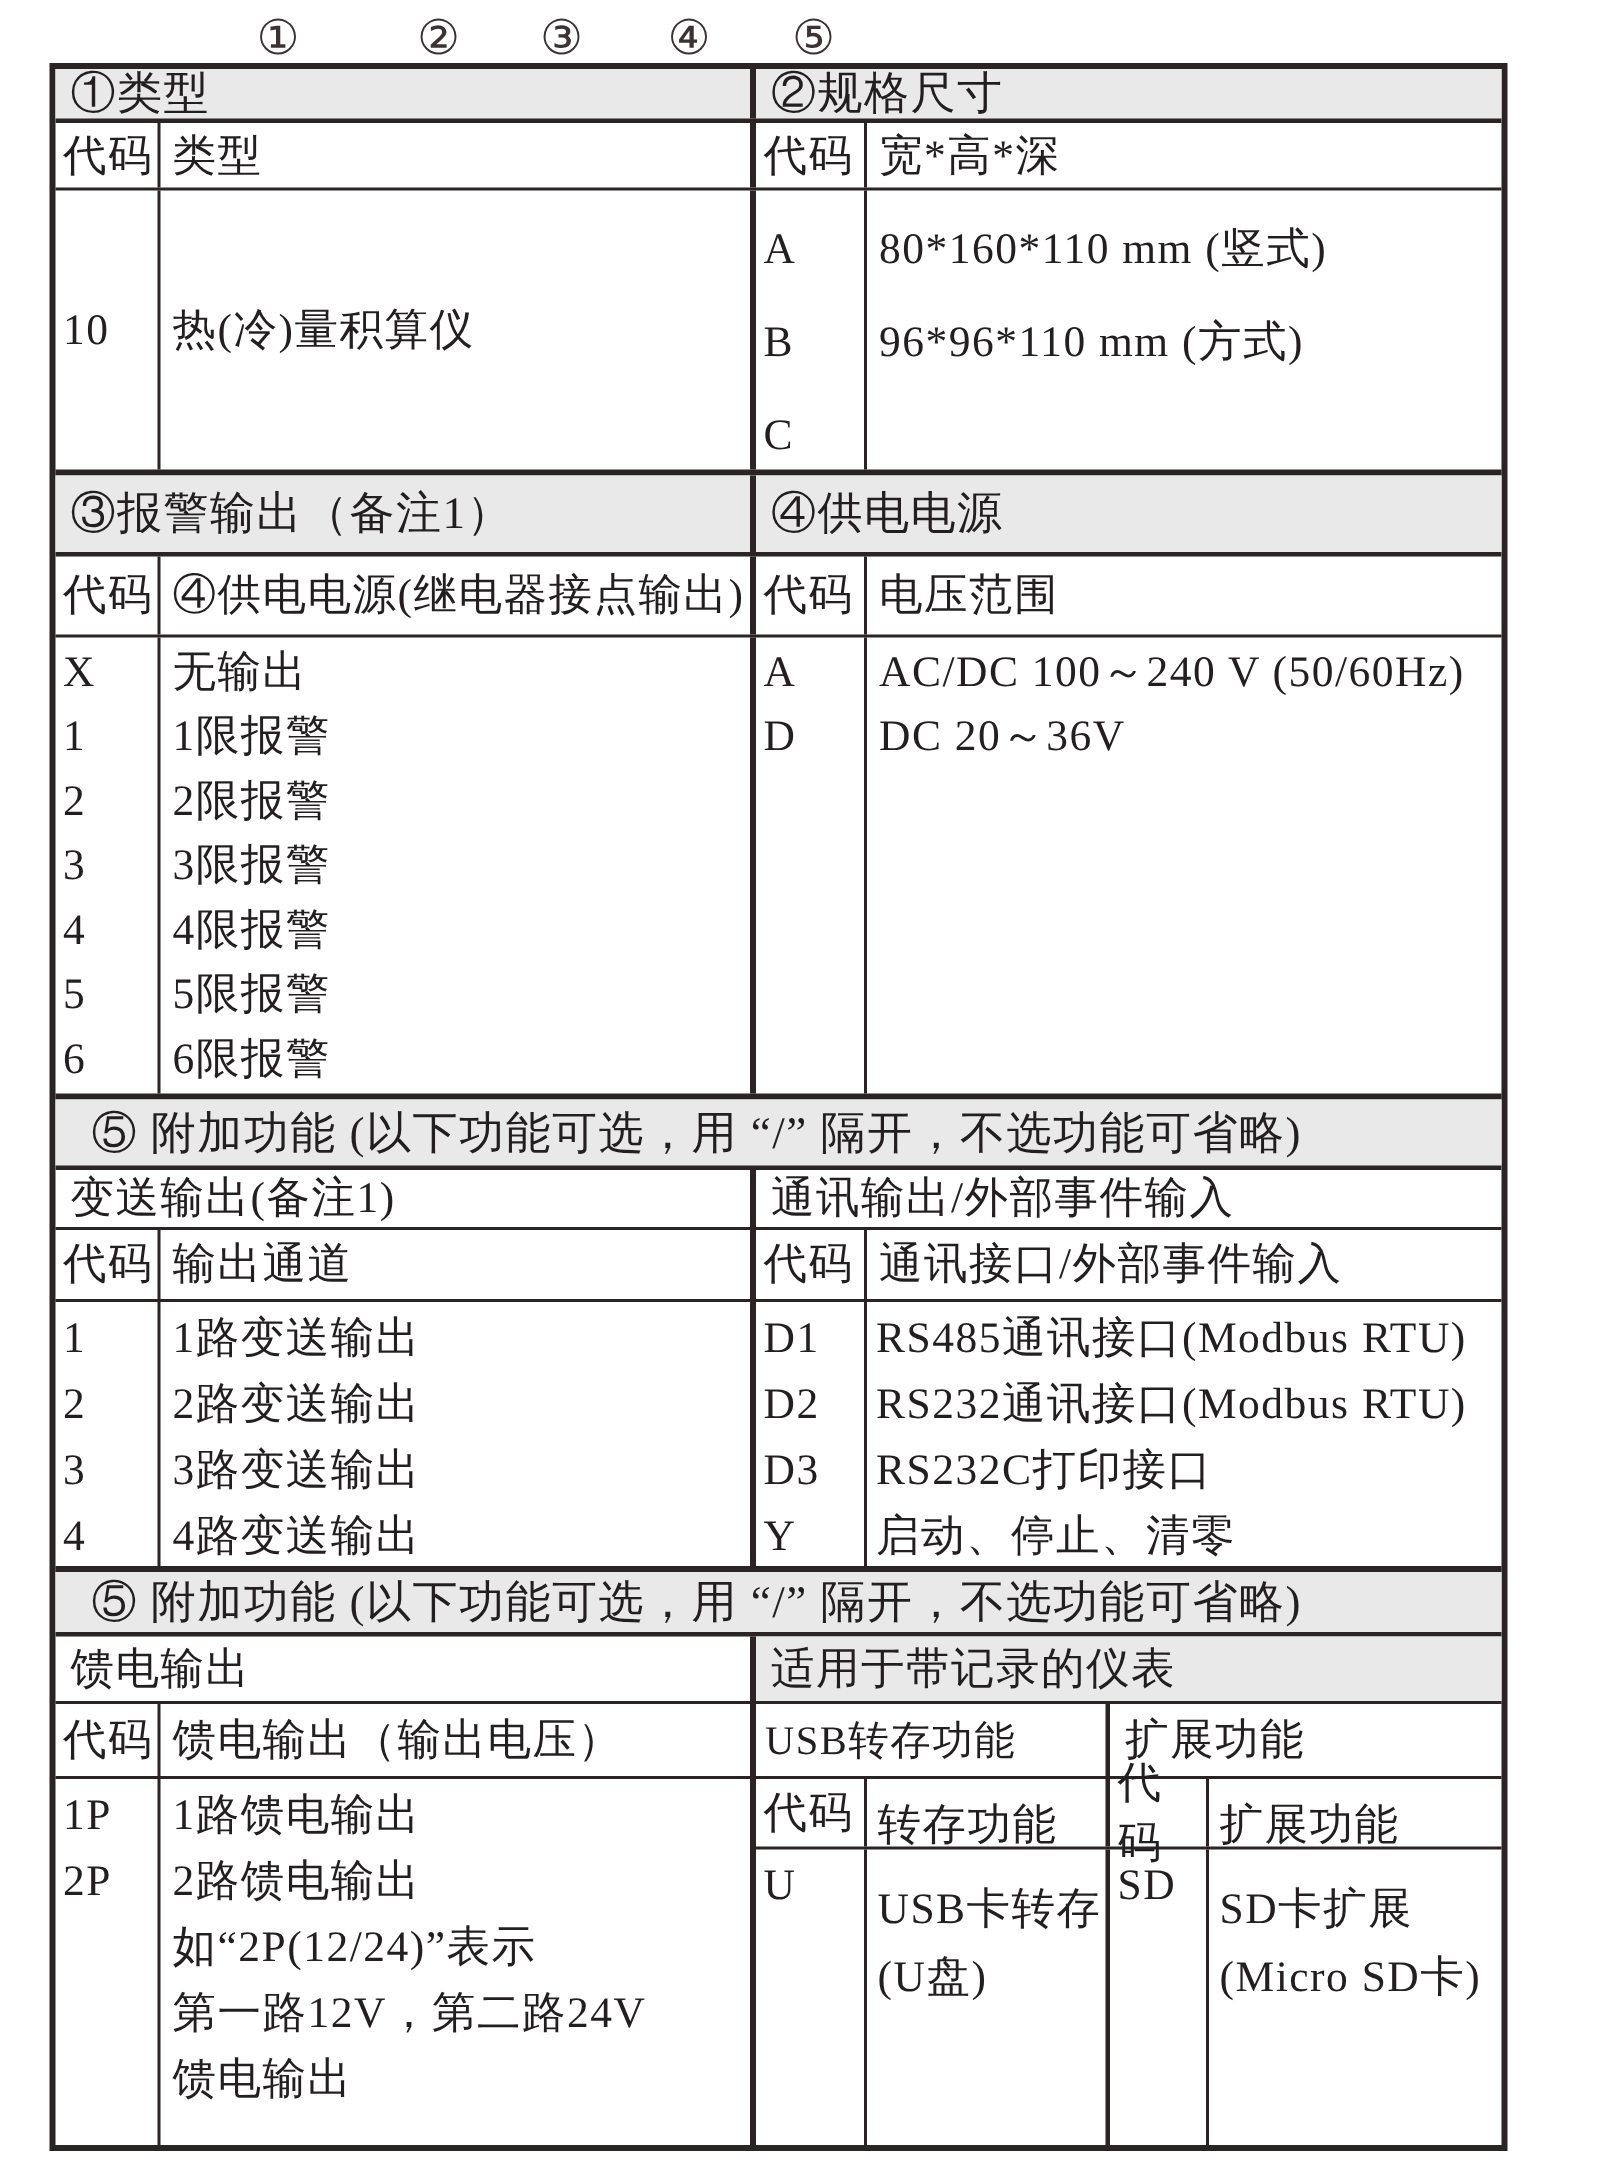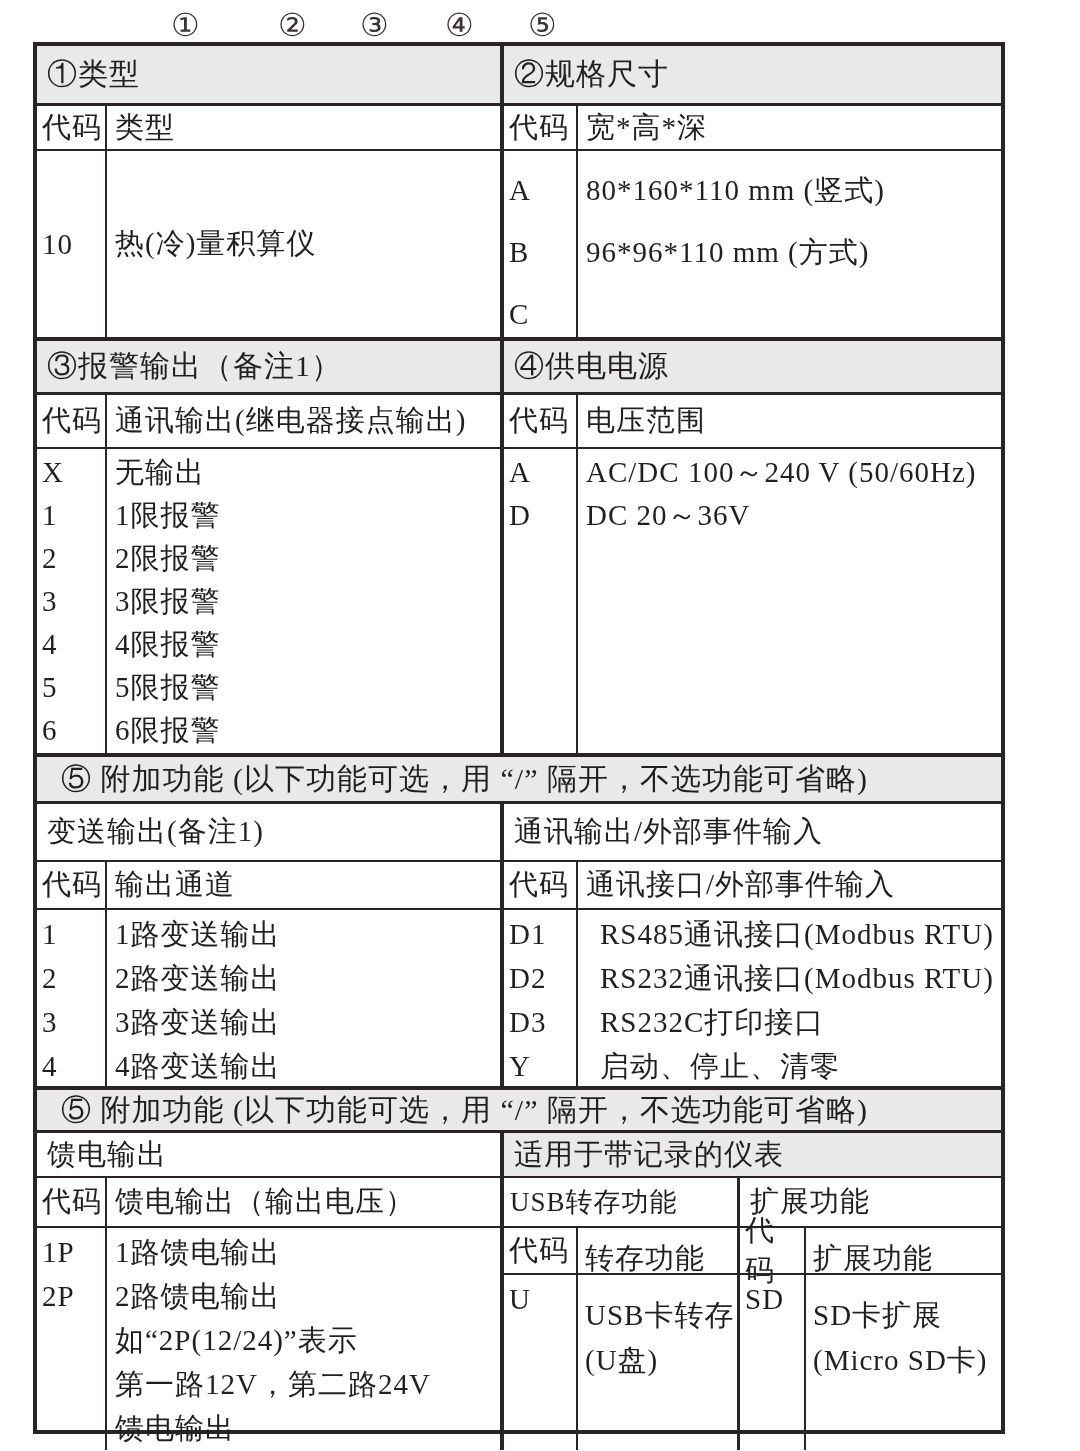--- a/index.html
+++ b/index.html
@@ -77,21 +77,21 @@
 <body>
 
 <span class="marker mk1">①</span>
 <span class="marker mk2">②</span>
 <span class="marker mk3">③</span>
 <span class="marker mk4">④</span>
 <span class="marker mk5">⑤</span>
 
 <div class="tbl">
 
-  <div class="row gray bb3" style="height:60px">
+  <div class="row gray bb3" style="height:36px">
     <div class="half-l">
         <div class="title-cell">①类型</div>
       </div>
     <div class="half-r">
         <div class="title-cell">②规格尺寸</div>
       </div>
   </div>
 
   <div class="row" style="height:45px">
     <div class="half-l">
@@ -127,21 +127,21 @@
         <div class="title-cell">③报警输出（备注1）</div>
       </div>
     <div class="half-r">
         <div class="title-cell">④供电电源</div>
       </div>
   </div>
 
   <div class="row" style="height:54px">
     <div class="half-l">
       <div class="code-col vcent">代码</div>
-      <div class="val-col vcent">通讯输出(继电器接点输出)</div>
+      <div class="val-col vcent">④供电电源(继电器接点输出)</div>
     </div>
     <div class="half-r">
       <div class="code-col vcent">代码</div>
       <div class="val-col vcent">电压范围</div>
     </div>
   </div>
 
   <div class="row bb4" style="height:308px">
     <div class="half-l lh43">
       <div class="code-col pt2">
@@ -172,21 +172,21 @@
         <div class="ln">AC/DC 100～240 V (50/60Hz)</div>
         <div class="ln">DC 20～36V</div>
       </div>
     </div>
   </div>
 
   <div class="row gray bb3" style="height:47px">
     <div class="full-title">⑤ 附加功能 (以下功能可选，用 “/” 隔开，不选功能可省略)</div>
   </div>
 
-  <div class="row" style="height:58px">
+  <div class="row" style="height:40px">
     <div class="half-l">
         <div class="title-cell" style="font-size:29px">变送输出(备注1)</div>
       </div>
     <div class="half-r">
         <div class="title-cell" style="font-size:29px">通讯输出/外部事件输入</div>
       </div>
   </div>
 
   <div class="row" style="height:48px">
     <div class="half-l">
@@ -214,21 +214,21 @@
         <div class="ln">4路变送输出</div>
       </div>
     </div>
     <div class="half-r lh44">
       <div class="code-col pt2">
         <div class="ln">D1</div>
         <div class="ln">D2</div>
         <div class="ln">D3</div>
         <div class="ln">Y</div>
       </div>
-      <div class="val-col pt2" style="padding-left:22px">
+      <div class="val-col pt2" style="padding-left:6px">
         <div class="ln">RS485通讯接口(Modbus RTU)</div>
         <div class="ln">RS232通讯接口(Modbus RTU)</div>
         <div class="ln">RS232C打印接口</div>
         <div class="ln">启动、停止、清零</div>
       </div>
     </div>
   </div>
 
   <div class="row gray bb3" style="height:43px">
     <div class="full-title">⑤ 附加功能 (以下功能可选，用 “/” 隔开，不选功能可省略)</div>

